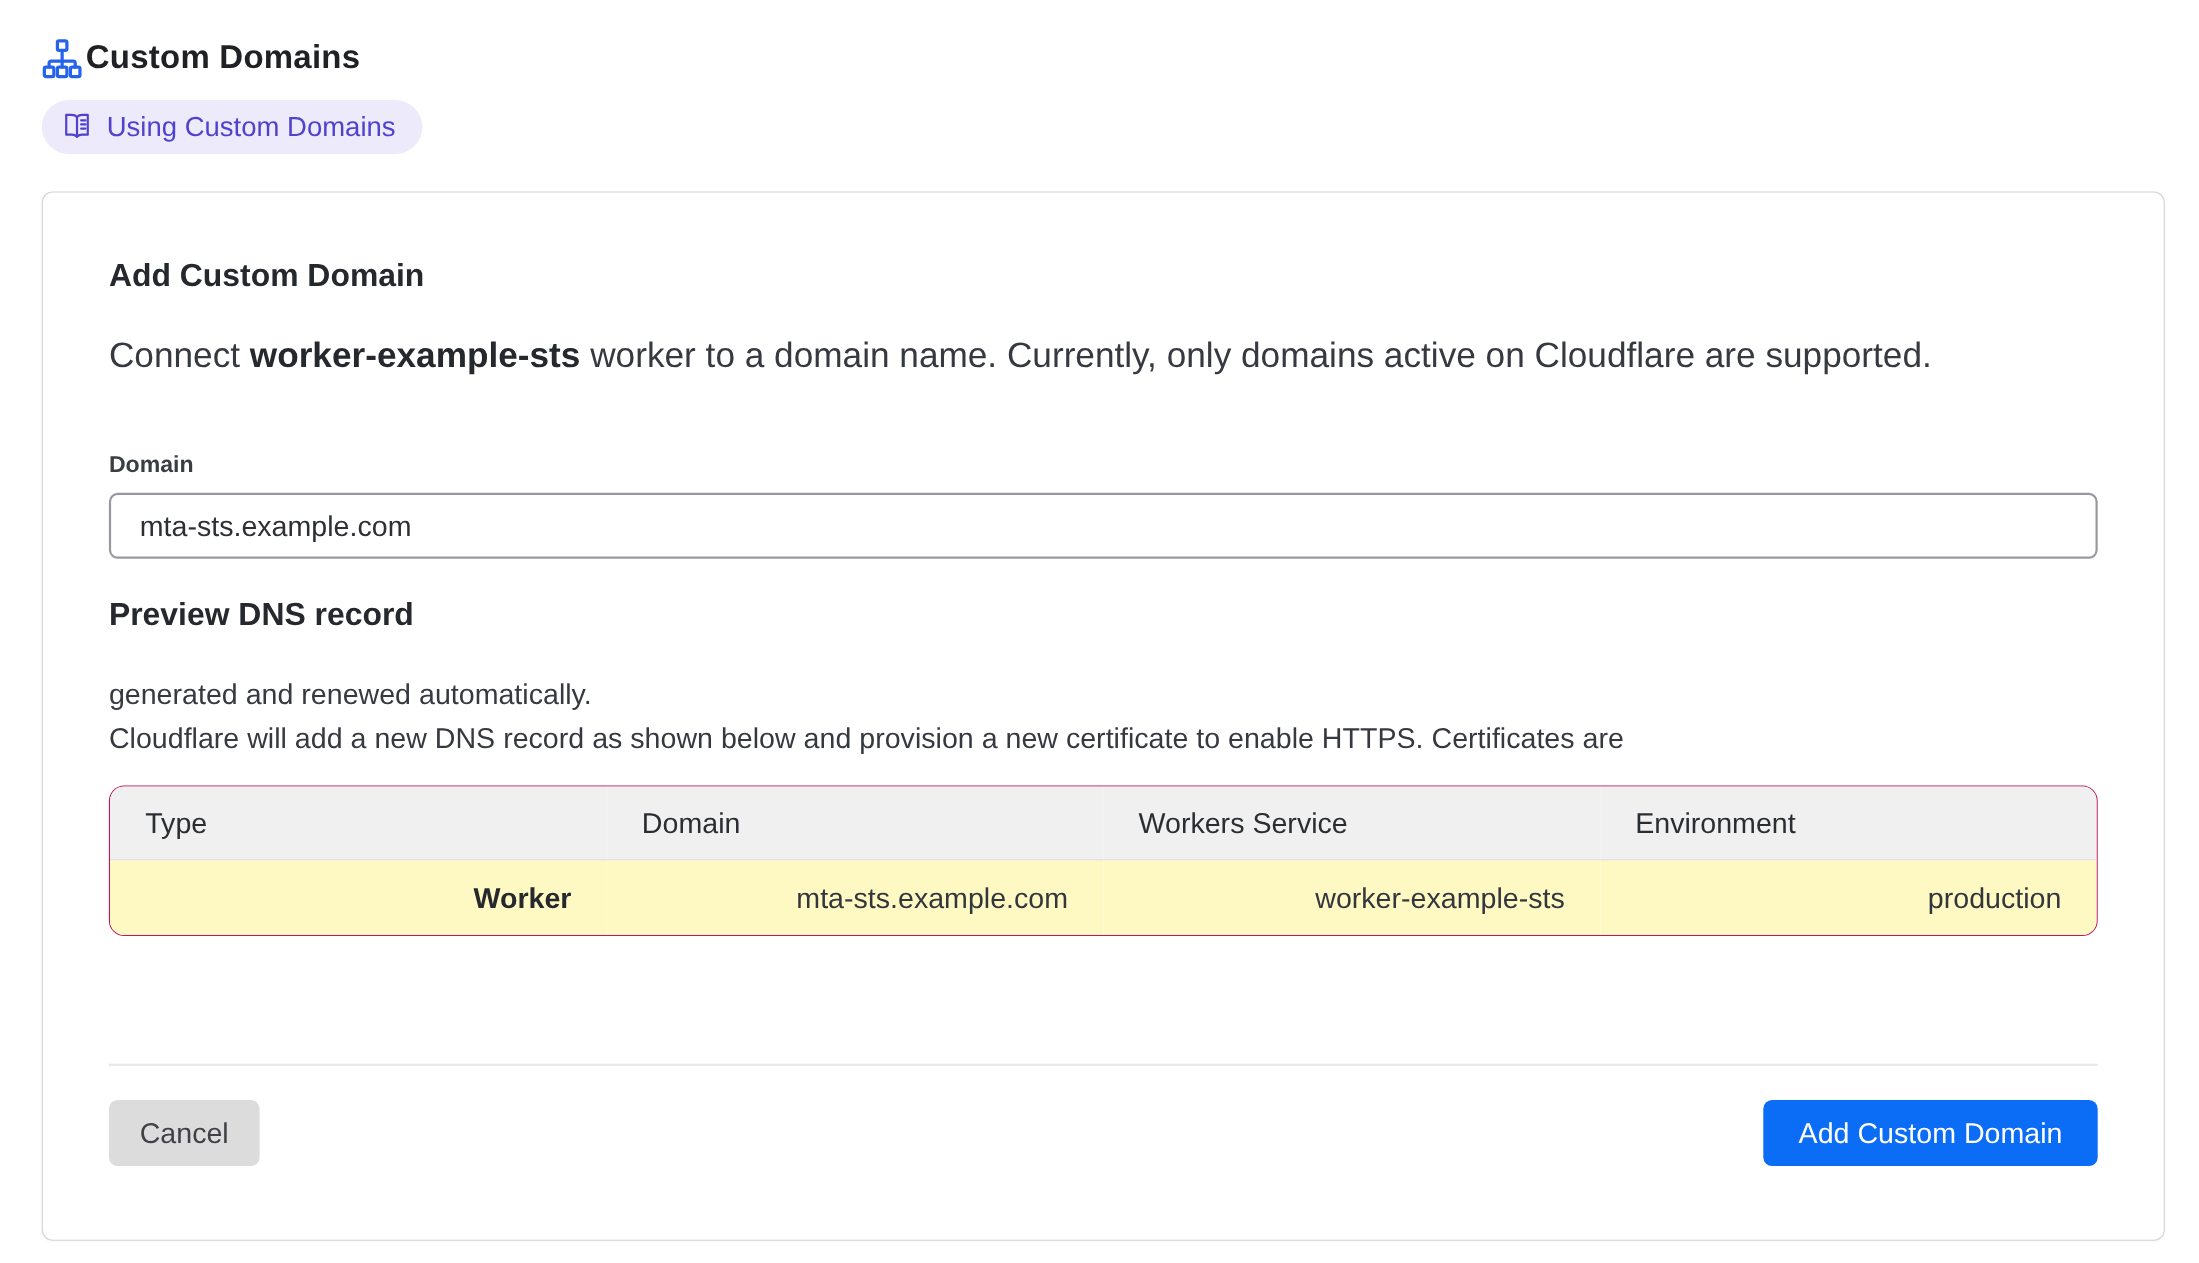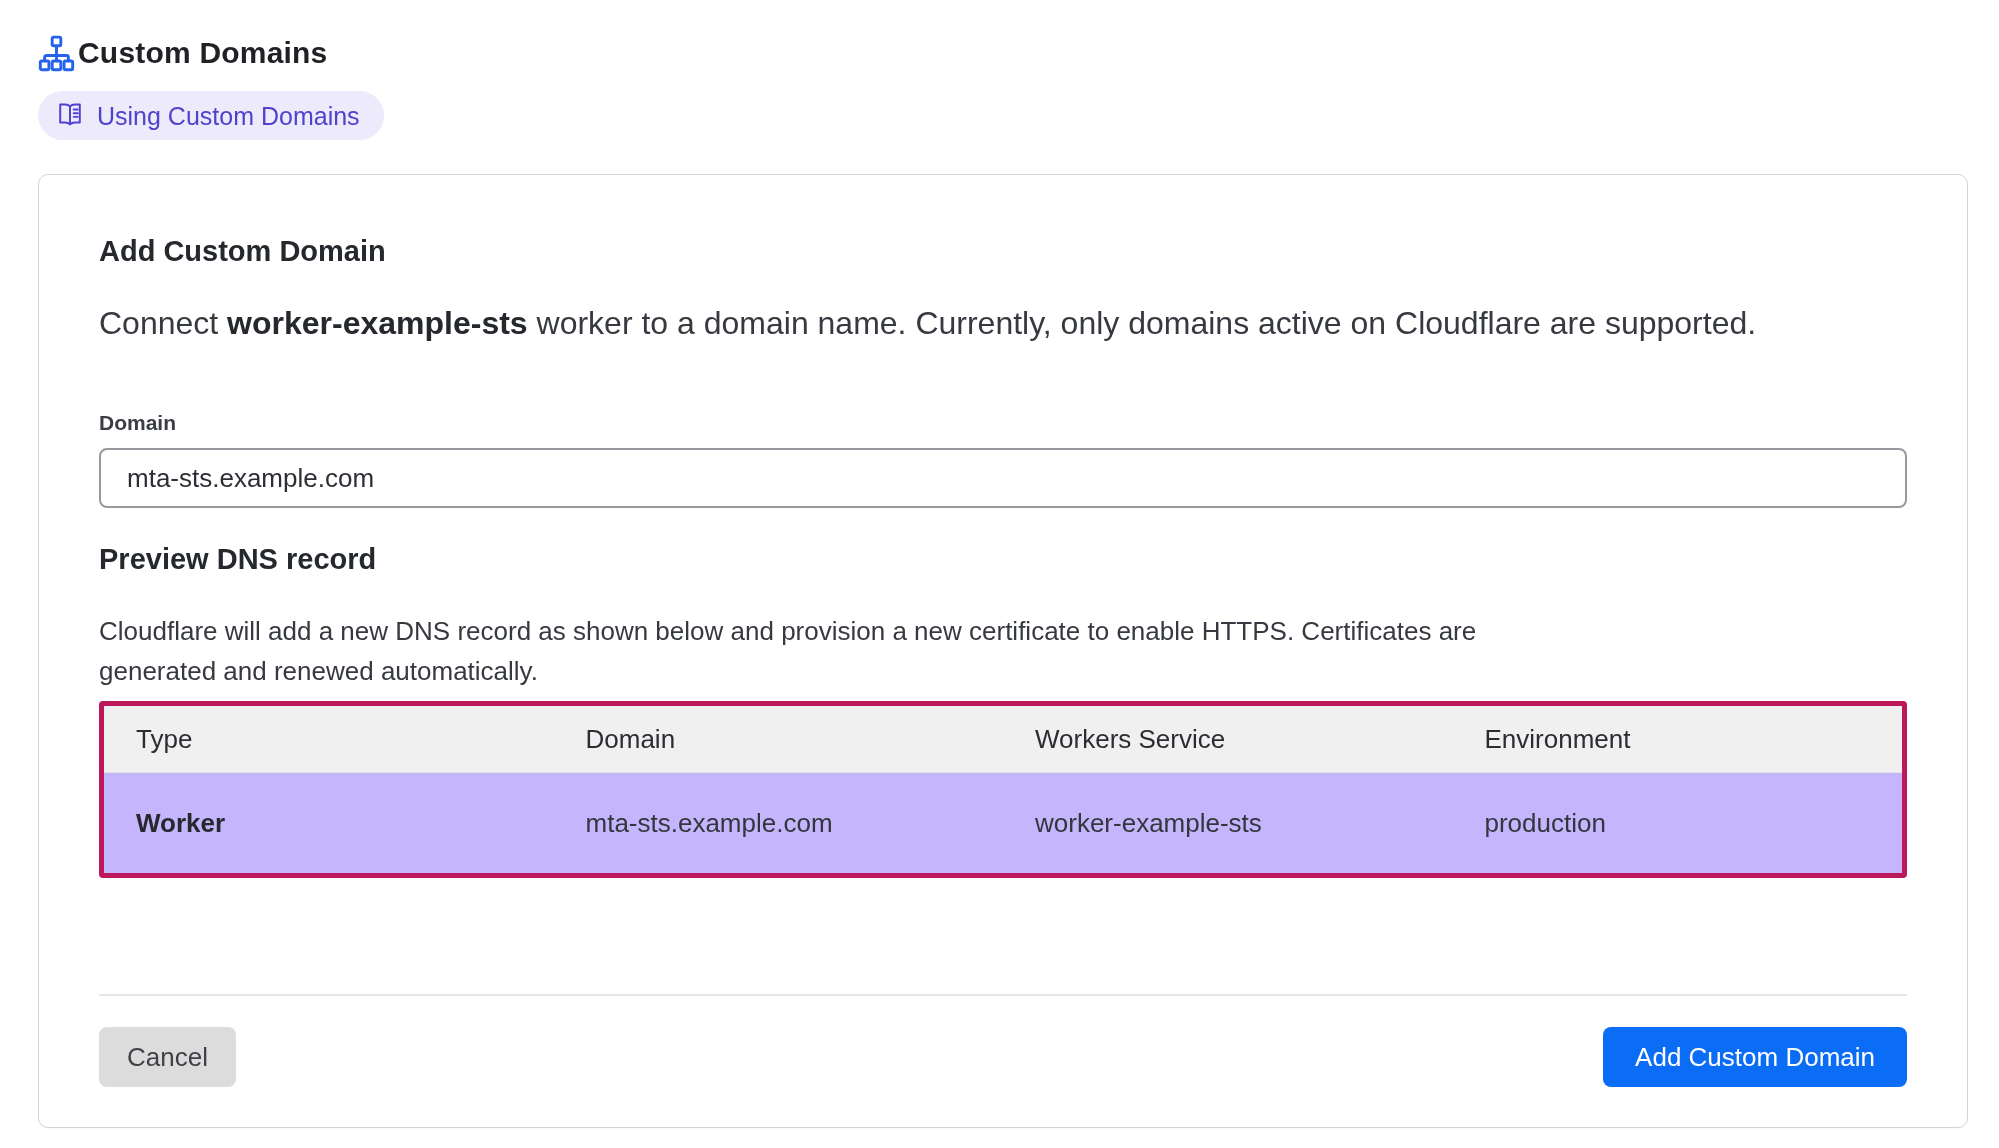--- a/index.html
+++ b/index.html
@@ -49,35 +49,35 @@
     padding: 0 26px; font-family: "Liberation Sans", sans-serif;
     font-size: 26px; color: #2c2f34; background: #fff; outline: none;
   }
 
   .preview-heading { margin-top: 33px; }
   .preview-desc { margin-top: 34px; font-size: 26px; line-height: 40px; color: #36393f; }
   .preview-desc .line { display: block; }
 
   
   .dns-table-wrap {
-    margin-top: 10px;
-    border: 5px solid #be185d; border-radius: 4px;
+    margin-top: 23px;
+    border: 1px solid #be185d; border-radius: 14px;
     overflow: hidden;
   }
   table.dns-table { width: 100%; border-collapse: collapse; }
   .dns-table th {
     background: #f0f0f0; text-align: left;
     font-size: 26px; font-weight: 500; color: #2a2d32;
     padding: 15px 32px; line-height: 36px;
     border-bottom: 1px solid #e3e3e4;
   }
   .dns-table td {
-    background: #c4b5fd; text-align: left;
+    background: #fef9c3; text-align: right;
     font-size: 26px; color: #33363c;
-    padding: 32px 32px; line-height: 36px;
+    padding: 16px 32px; line-height: 36px;
   }
   .dns-table td.cell-type { font-weight: 700; color: #25282d; }
   .dns-table col { width: 25%; }
 
   
   .footer-divider { margin-top: 116px; border: none; border-top: 2px solid #e7e7e8; }
   .actions { margin-top: 31px; display: flex; justify-content: space-between; align-items: center; }
   .btn {
     font-family: "Liberation Sans", sans-serif;
     font-size: 26px; line-height: 1;
@@ -129,22 +129,22 @@
     <p class="intro"><span>Connect </span><b>worker-example-sts</b><span> worker to a domain name. Currently, only domains active on Cloudflare are supported.</span></p>
 
     <div class="field-group">
       <label class="field-label" for="domain-input">Domain</label>
       <input id="domain-input" class="domain-input" type="text" value="mta-sts.example.com" style="">
     </div>
 
     <h2 class="section-heading preview-heading">Preview DNS record</h2>
 
     <p class="preview-desc">
+      <span class="line">generated and renewed automatically.</span>
       <span class="line">Cloudflare will add a new DNS record as shown below and provision a new certificate to enable HTTPS. Certificates are</span>
-      <span class="line">generated and renewed automatically.</span>
     </p>
 
     <div class="dns-table-wrap">
       <table class="dns-table">
         <colgroup>
             <col>
             <col>
             <col>
             <col>
           </colgroup>

